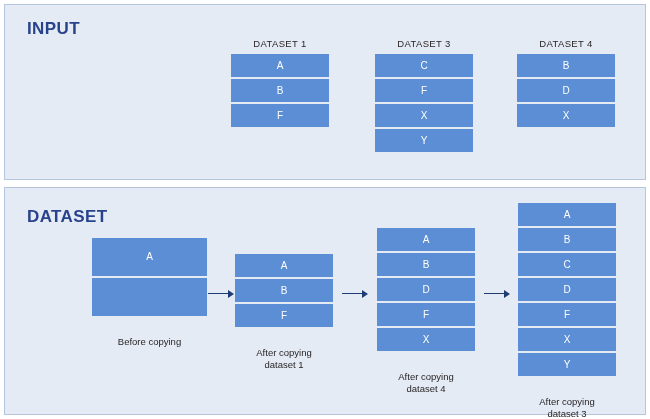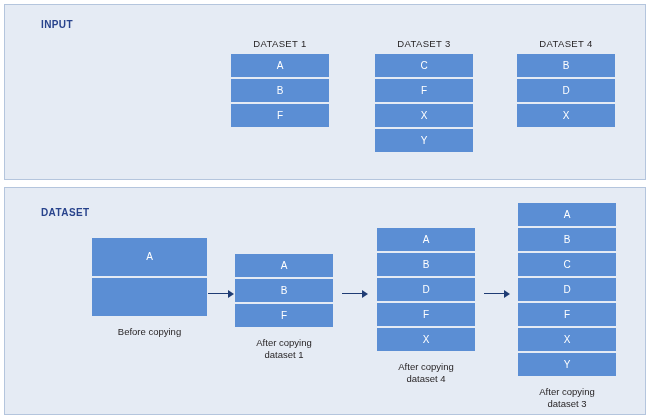--- a/index.html
+++ b/index.html
@@ -21,22 +21,22 @@
     right: 4px;
     background: #e5ebf4;
     border: 1px solid #b4c5dd;
     box-sizing: border-box;
   }
   #panel-input  { top: 4px;   height: 176px; }
   #panel-output { top: 187px; height: 228px; }
 
   .panel-label {
     position: absolute;
-    left: 41px;
-    font-size: 10px;
+    left: 27px;
+    font-size: 17px;
     font-weight: bold;
     letter-spacing: 0.4px;
     color: #28438c;
   }
   #input-label  { top: 19px;  }
   #output-label { top: 207px; }
 
   
   .stack-group {
     position: absolute;
@@ -61,21 +61,21 @@
     margin-bottom: 2px;
     text-align: center;
     box-sizing: border-box;
   }
   .cell:last-child { margin-bottom: 0; }
   .cell.tall { height: 38px; line-height: 38px; }
   .caption {
     font-size: 9.5px;
     color: #231f20;
     line-height: 12px;
-    margin-top: 10px;
+    margin-top: 20px;
     white-space: pre-line;
   }
 
   
   .arrow {
     position: absolute;
     height: 9px;
     display: flex;
     align-items: center;
   }

